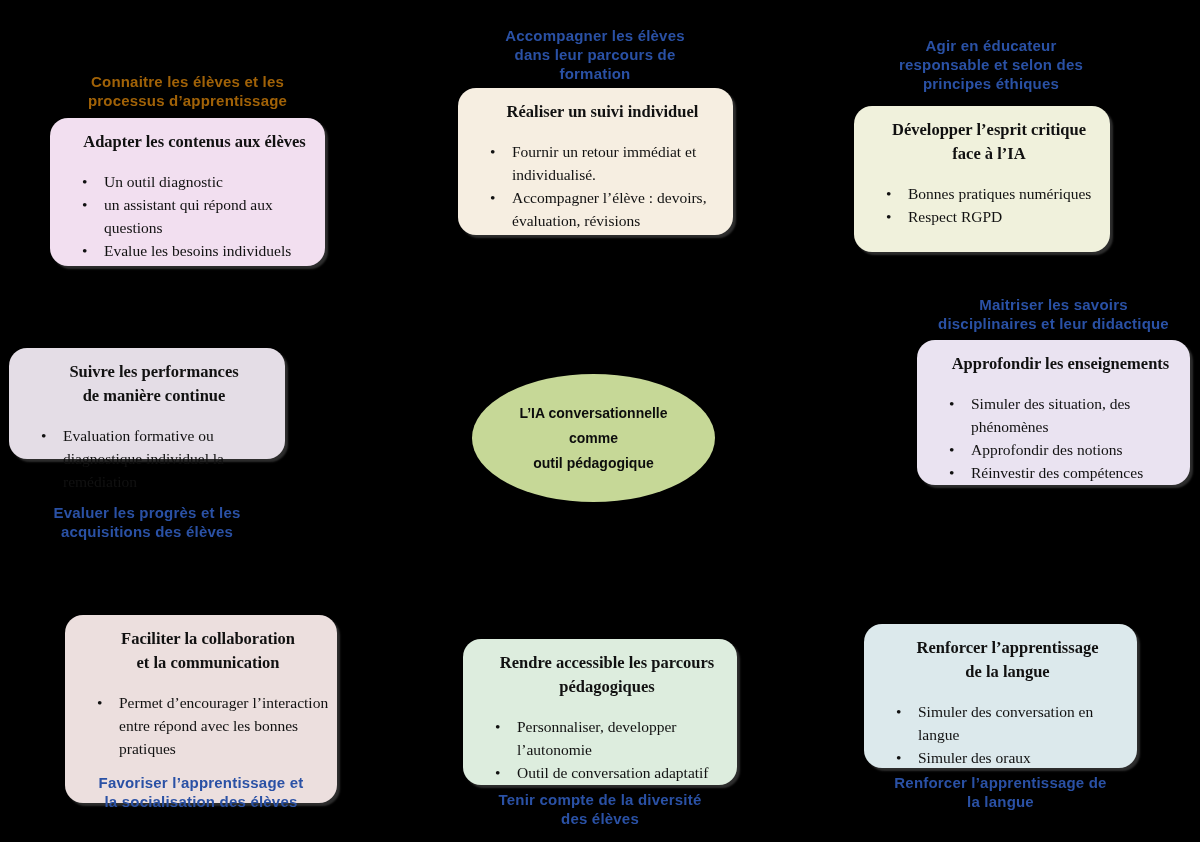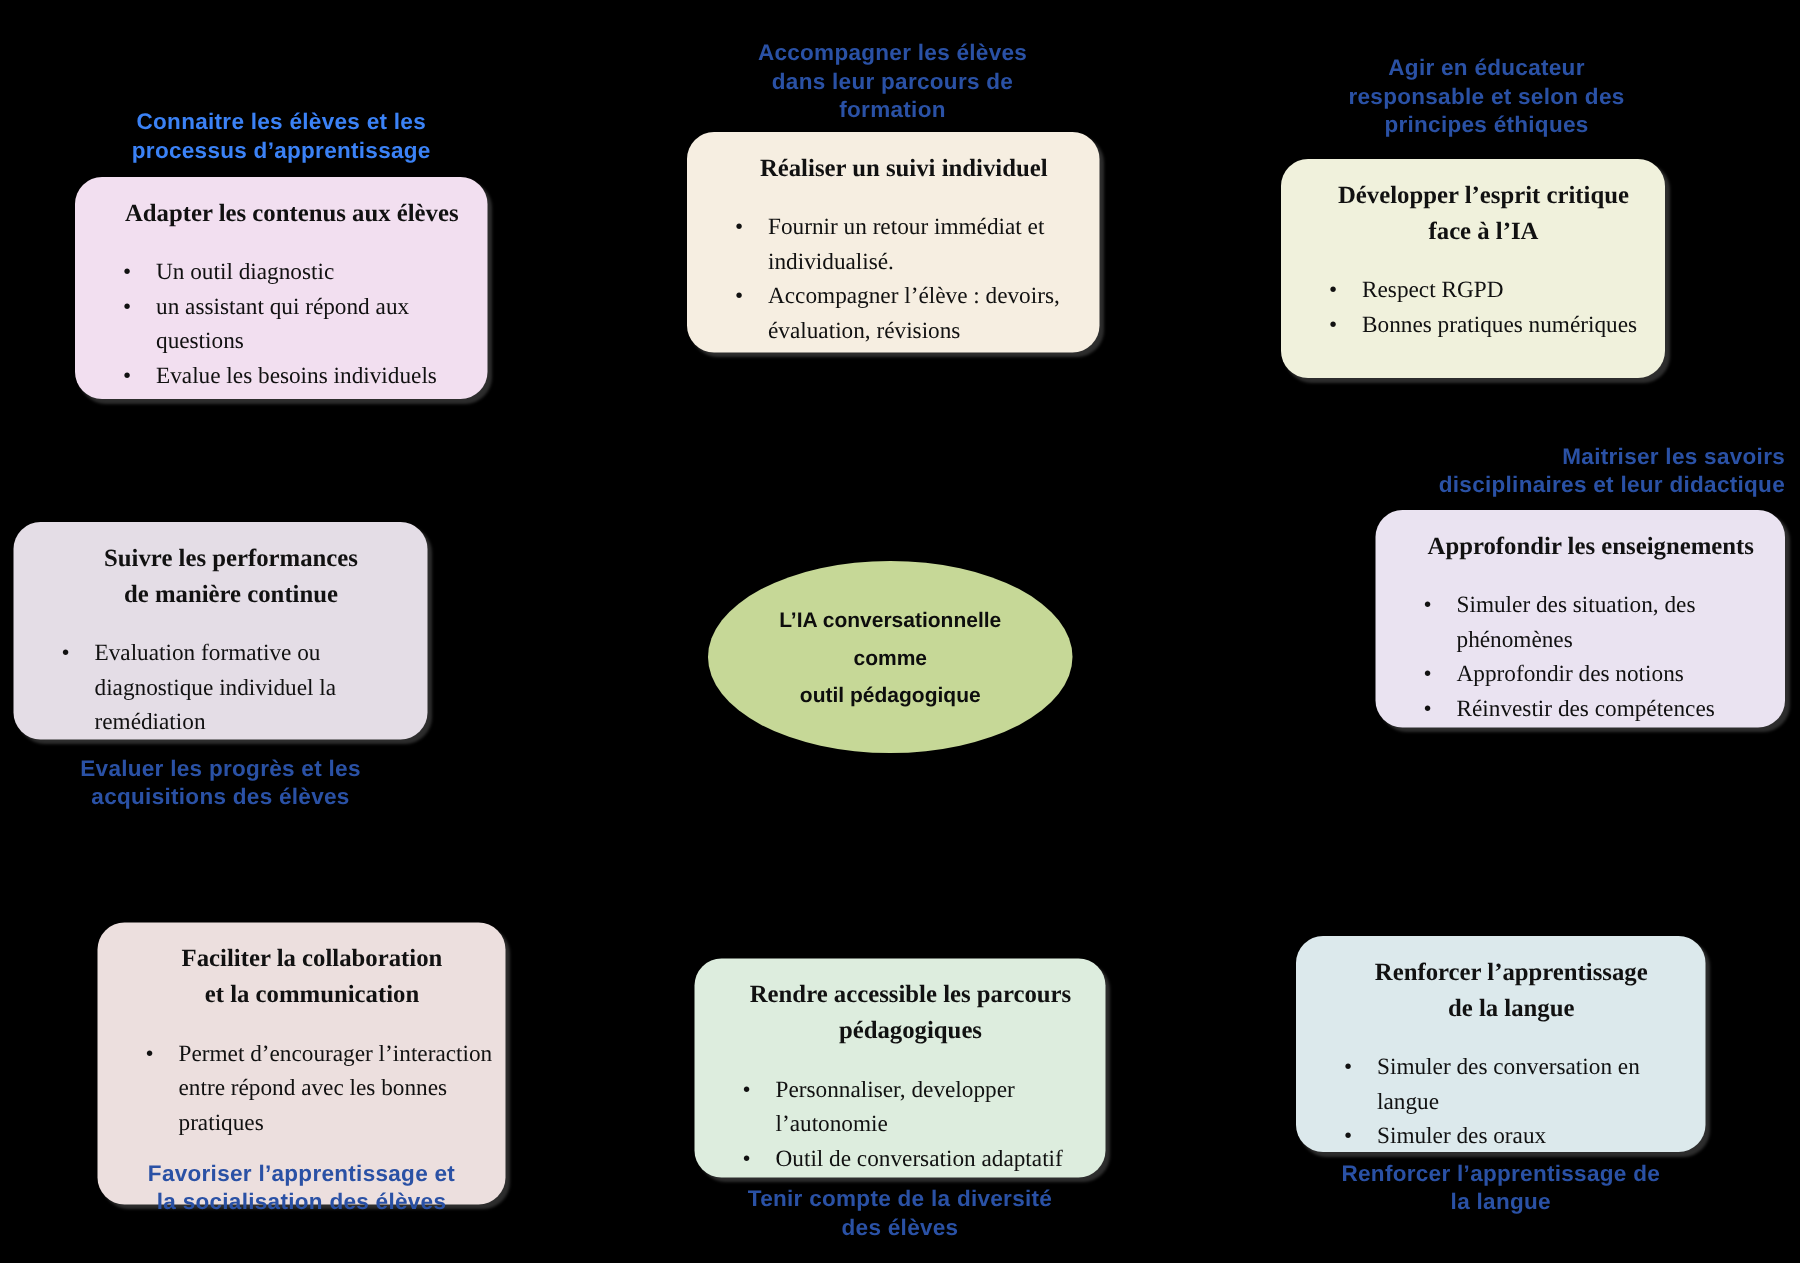--- a/index.html
+++ b/index.html
@@ -73,21 +73,21 @@
     text-align: center;
     white-space: pre-line;
   }
   
   .label-0 { left: 50px;  top: 72px;  width: 275px; }
   .box-0   { left: 50px;  top: 118px; width: 275px; height: 148px; }
   .label-1 { left: 455px; top: 26px;  width: 280px; }
   .box-1   { left: 458px; top: 88px;  width: 275px; height: 147px; }
   .label-2 { left: 854px; top: 36px;  width: 274px; }
   .box-2   { left: 854px; top: 106px; width: 256px; height: 146px; }
-  .box-3   { left: 9px;   top: 348px; width: 276px; height: 145px; font-family: Liberation Serif, serif; }
+  .box-3   { left: 9px;   top: 348px; width: 276px; height: 111px; font-family: Liberation Serif, serif; }
   .label-3 { left: 9px;   top: 503px; width: 276px; }
   .label-4 { left: 917px; top: 295px; width: 273px; }
   .box-4   { left: 917px; top: 340px; width: 273px; height: 145px; }
   .box-5   { left: 65px;  top: 615px; width: 272px; height: 188px; }
   .label-5 { left: 65px;  top: 773px; width: 272px; }
   .box-6   { left: 463px; top: 639px; width: 274px; height: 146px; }
   .label-6 { left: 463px; top: 790px; width: 274px; }
   .box-7   { left: 864px; top: 624px; width: 273px; height: 144px; }
   .label-7 { left: 864px; top: 773px; width: 273px; }
 </style>
@@ -95,21 +95,21 @@
 <body>
 
 <div class="canvas">
 
   <div class="center-ellipse" style="background: rgb(198, 216, 151);">
     <div class="center-text">L’IA conversationnelle
 comme
 outil pédagogique</div>
   </div>
 
-  <div class="theme-label label-0" style="color: #3b82f6;">Connaitre les élèves et les
+  <div class="theme-label label-0" style="color: #a16207;">Connaitre les élèves et les
 processus d’apprentissage</div>
   <div class="node-box box-0" style="background: rgb(242, 223, 240);">
     <div class="node-title">Adapter les contenus aux élèves</div>
     <ul class="node-bullets">
       <li>Un outil diagnostic</li>
       <li>un assistant qui répond aux questions</li>
       <li>Evalue les besoins individuels</li>
     </ul>
   </div>
 
@@ -124,36 +124,36 @@
     </ul>
   </div>
 
   <div class="theme-label label-2" style="color: rgb(42, 81, 165);">Agir en éducateur
 responsable et selon des
 principes éthiques</div>
   <div class="node-box box-2" style="background: rgb(240, 241, 220);">
     <div class="node-title">Développer l’esprit critique
 face à l’IA</div>
     <ul class="node-bullets">
+      <li>Bonnes pratiques numériques</li>
       <li>Respect RGPD</li>
-      <li>Bonnes pratiques numériques</li>
     </ul>
   </div>
 
   <div class="node-box box-3" style="background: rgb(228, 221, 230);">
     <div class="node-title">Suivre les performances
 de manière continue</div>
     <ul class="node-bullets">
       <li>Evaluation formative ou diagnostique individuel la remédiation</li>
     </ul>
   </div>
   <div class="theme-label label-3" style="color: rgb(42, 81, 165);">Evaluer les progrès et les
 acquisitions des élèves</div>
 
-  <div class="theme-label label-4" style="color: rgb(42, 81, 165); text-align: right;">Maitriser les savoirs
+  <div class="theme-label label-4" style="color: rgb(42, 81, 165);">Maitriser les savoirs
 disciplinaires et leur didactique</div>
   <div class="node-box box-4" style="background: rgb(234, 227, 241);">
     <div class="node-title">Approfondir les enseignements</div>
     <ul class="node-bullets">
       <li>Simuler des situation, des phénomènes</li>
       <li>Approfondir des notions</li>
       <li>Réinvestir des compétences</li>
     </ul>
   </div>
 

